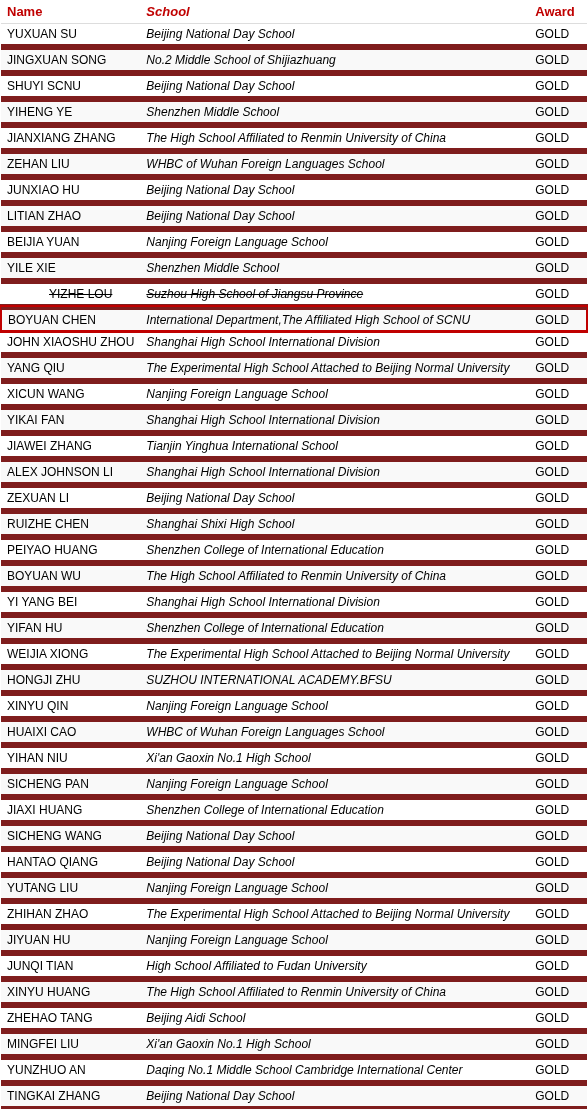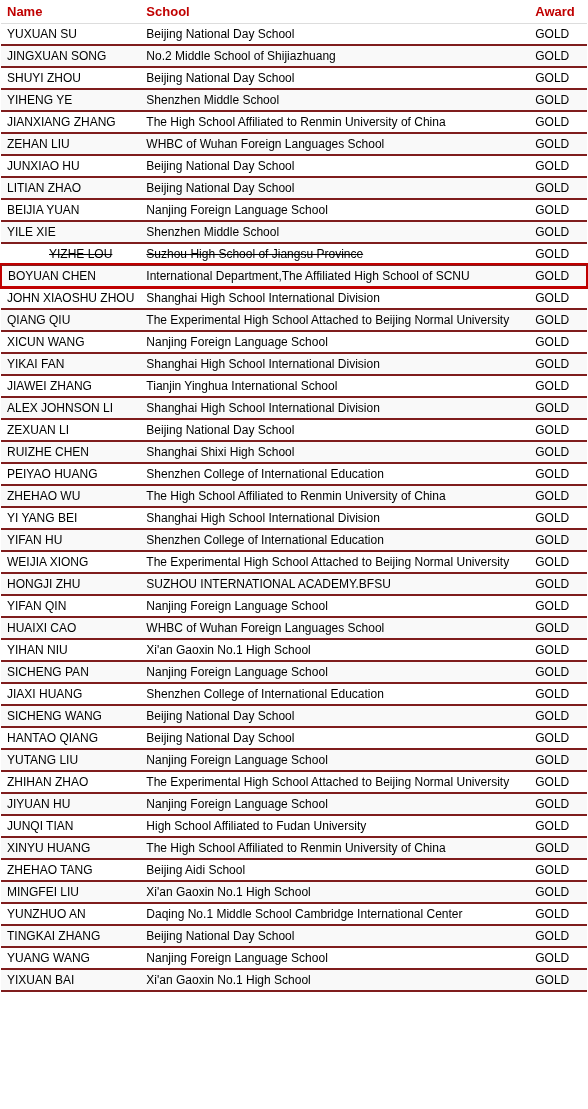--- a/index.html
+++ b/index.html
@@ -18,39 +18,39 @@
       font-weight: bold;
       font-size: 13px;
       padding: 4px 6px;
       text-align: left;
       border-bottom: 1px solid #ddd;
     }
     thead th:last-child {
       text-align: left;
     }
     tbody tr {
-      border-bottom: 2px solid #7f1d1d;
+      border-bottom: 6px solid #7f1d1d;
     }
     tbody tr:nth-child(even) {
       background: #f9f9f9;
     }
     tbody td {
       padding: 3px 6px;
       vertical-align: middle;
       color: #000;
     }
     td:last-child {
       white-space: nowrap;
     }
     td:first-child {
       white-space: nowrap;
       font-weight: normal;
     }
     .col-name { width: 130px; }
-    .col-school { width: 400px; }
+    .col-school { width: 400px; font-style: italic; }
     .col-award { width: 58px; }
   </style>
 </head>
 <body>
 
 <table>
   <thead>
     <tr>
       <th class="col-name">Name</th>
       <th class="col-school">School</th>
@@ -62,21 +62,21 @@
         <td class="col-name">YUXUAN SU</td>
         <td class="col-school">Beijing National Day School</td>
         <td class="col-award">GOLD</td>
       </tr>
       <tr>
         <td class="col-name">JINGXUAN SONG</td>
         <td class="col-school">No.2 Middle School of Shijiazhuang</td>
         <td class="col-award">GOLD</td>
       </tr>
       <tr>
-        <td class="col-name">SHUYI ZHOU</td>
+        <td class="col-name">SHUYI SCNU</td>
         <td class="col-school">Beijing National Day School</td>
         <td class="col-award">GOLD</td>
       </tr>
       <tr>
         <td class="col-name">YIHENG YE</td>
         <td class="col-school">Shenzhen Middle School</td>
         <td class="col-award">GOLD</td>
       </tr>
       <tr>
         <td class="col-name">JIANXIANG ZHANG</td>
@@ -117,21 +117,21 @@
         <td class="col-name">BOYUAN CHEN</td>
         <td class="col-school">International Department,The Affiliated High School of SCNU</td>
         <td class="col-award">GOLD</td>
       </tr>
       <tr>
         <td class="col-name">JOHN XIAOSHU ZHOU</td>
         <td class="col-school">Shanghai High School International Division</td>
         <td class="col-award">GOLD</td>
       </tr>
       <tr>
-        <td class="col-name">QIANG QIU</td>
+        <td class="col-name">YANG QIU</td>
         <td class="col-school">The Experimental High School Attached to Beijing Normal University</td>
         <td class="col-award">GOLD</td>
       </tr>
       <tr>
         <td class="col-name">XICUN WANG</td>
         <td class="col-school">Nanjing Foreign Language School</td>
         <td class="col-award">GOLD</td>
       </tr>
       <tr>
         <td class="col-name">YIKAI FAN</td>
@@ -157,21 +157,21 @@
         <td class="col-name">RUIZHE CHEN</td>
         <td class="col-school">Shanghai Shixi High School</td>
         <td class="col-award">GOLD</td>
       </tr>
       <tr>
         <td class="col-name">PEIYAO HUANG</td>
         <td class="col-school">Shenzhen College of International Education</td>
         <td class="col-award">GOLD</td>
       </tr>
       <tr>
-        <td class="col-name">ZHEHAO WU</td>
+        <td class="col-name">BOYUAN WU</td>
         <td class="col-school">The High School Affiliated to Renmin University of China</td>
         <td class="col-award">GOLD</td>
       </tr>
       <tr>
         <td class="col-name">YI YANG BEI</td>
         <td class="col-school">Shanghai High School International Division</td>
         <td class="col-award">GOLD</td>
       </tr>
       <tr>
         <td class="col-name">YIFAN HU</td>
@@ -182,21 +182,21 @@
         <td class="col-name">WEIJIA XIONG</td>
         <td class="col-school">The Experimental High School Attached to Beijing Normal University</td>
         <td class="col-award">GOLD</td>
       </tr>
       <tr>
         <td class="col-name">HONGJI ZHU</td>
         <td class="col-school">SUZHOU INTERNATIONAL ACADEMY.BFSU</td>
         <td class="col-award">GOLD</td>
       </tr>
       <tr>
-        <td class="col-name">YIFAN QIN</td>
+        <td class="col-name">XINYU QIN</td>
         <td class="col-school">Nanjing Foreign Language School</td>
         <td class="col-award">GOLD</td>
       </tr>
       <tr>
         <td class="col-name">HUAIXI CAO</td>
         <td class="col-school">WHBC of Wuhan Foreign Languages School</td>
         <td class="col-award">GOLD</td>
       </tr>
       <tr>
         <td class="col-name">YIHAN NIU</td>

